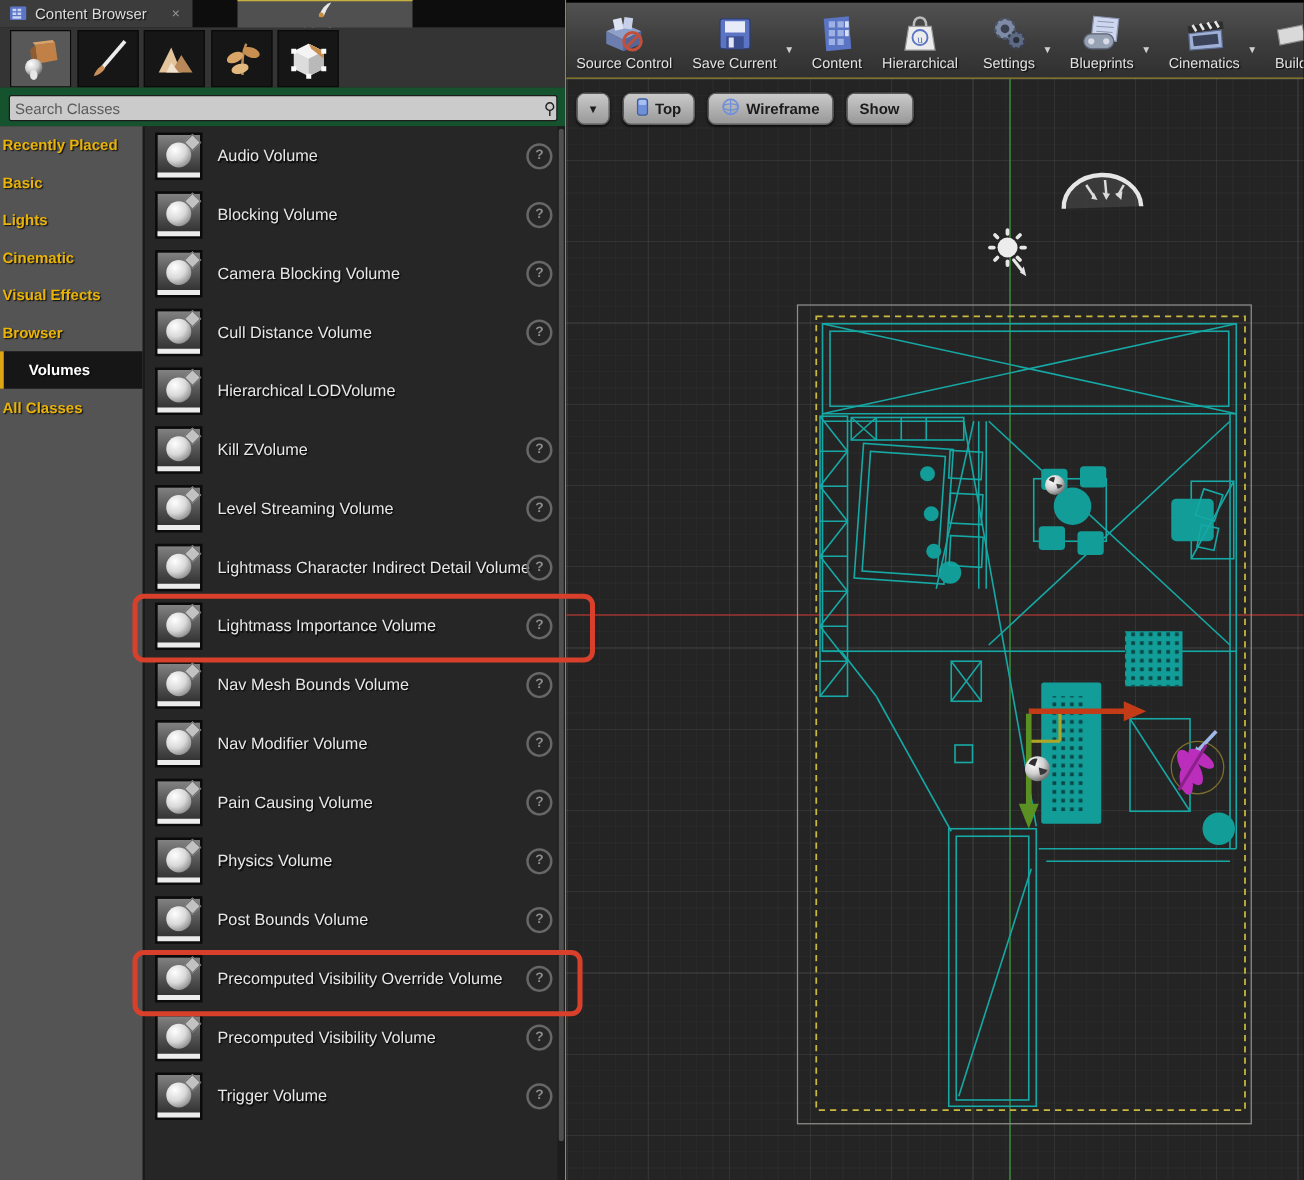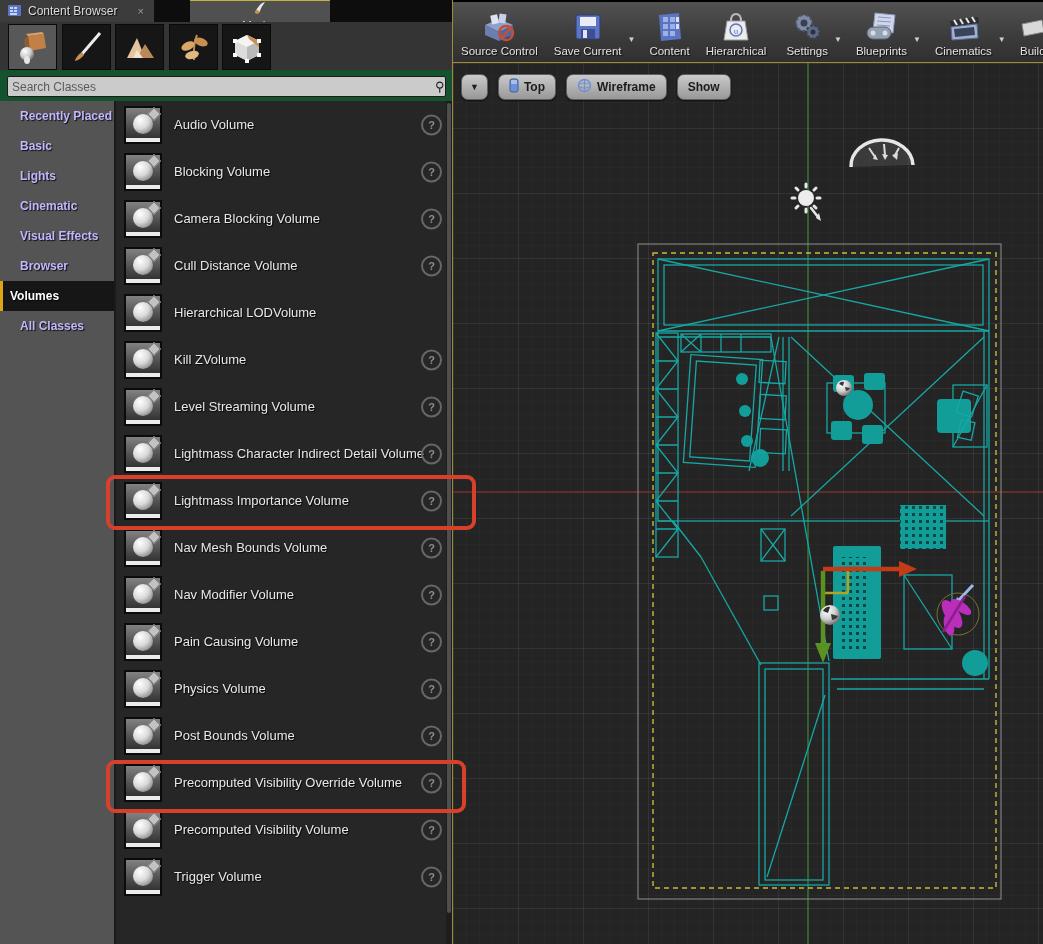--- a/index.html
+++ b/index.html
@@ -21,22 +21,22 @@
   .modetile.active{background:#585858;}
 
   .searchrow{position:absolute;left:0;top:70px;width:100%;height:31px;background:#14532d;}
   .searchbox{position:absolute;left:7px;top:6px;width:437px;height:19px;background:#cbcbcb;border:1px solid #1c1c1c;border-radius:2px;display:flex;align-items:center;}
   .searchbox input{flex:1;border:none;background:transparent;outline:none;font-size:12px;color:#3e3e3e;
        font-family:"Liberation Sans",sans-serif;padding:0 4px;}
   .searchbox input::placeholder{color:#5a5a5a;}
   .mag{font-size:13px;color:#1d1d1d;padding-right:5px;transform:scaleX(-1);}
 
   .sidebar{position:absolute;left:0;top:101px;width:114px;height:843px;background:#545454;border-right:2px solid #1a1a1a;}
-  .cat{height:30px;line-height:30px;padding-left:20px;font-size:12px;font-weight:bold;color:#c4b5fd;}
-  .cat.active{background:#161616;border-left:3px solid #dca616;padding-left:7px;color:#fff;}
+  .cat{height:30px;line-height:30px;padding-left:2px;font-size:12px;font-weight:bold;color:#eab308;}
+  .cat.active{background:#161616;border-left:3px solid #dca616;padding-left:20px;color:#fff;}
 
   .vol-list{position:absolute;left:116px;top:101px;width:336px;height:843px;background:#262626;overflow:hidden;}
   .vrow{position:relative;height:47px;display:flex;align-items:center;}
   .thumb{position:relative;width:38px;height:38px;margin-left:8px;background:linear-gradient(#828282 0%,#4c4c4c 58%,#2a2a2a 100%);
          border:2px solid #0b0b0b;box-sizing:border-box;flex:0 0 auto;}
   .thumb .base{position:absolute;left:0;right:0;bottom:0;height:4px;background:#ececec;}
   .thumb .ball{position:absolute;left:7px;top:6px;width:20px;height:20px;border-radius:50%;
          background:radial-gradient(circle at 35% 30%,#ffffff 0%,#d9d9d9 45%,#8a8a8a 80%,#555 100%);}
   .thumb .badge{position:absolute;right:1px;top:1px;width:8px;height:8px;background:#c2c2c2;border:1px solid #6e6e6e;transform:rotate(45deg);}
   .vlabel{margin-left:12px;font-size:13px;color:#e8e8e8;}

